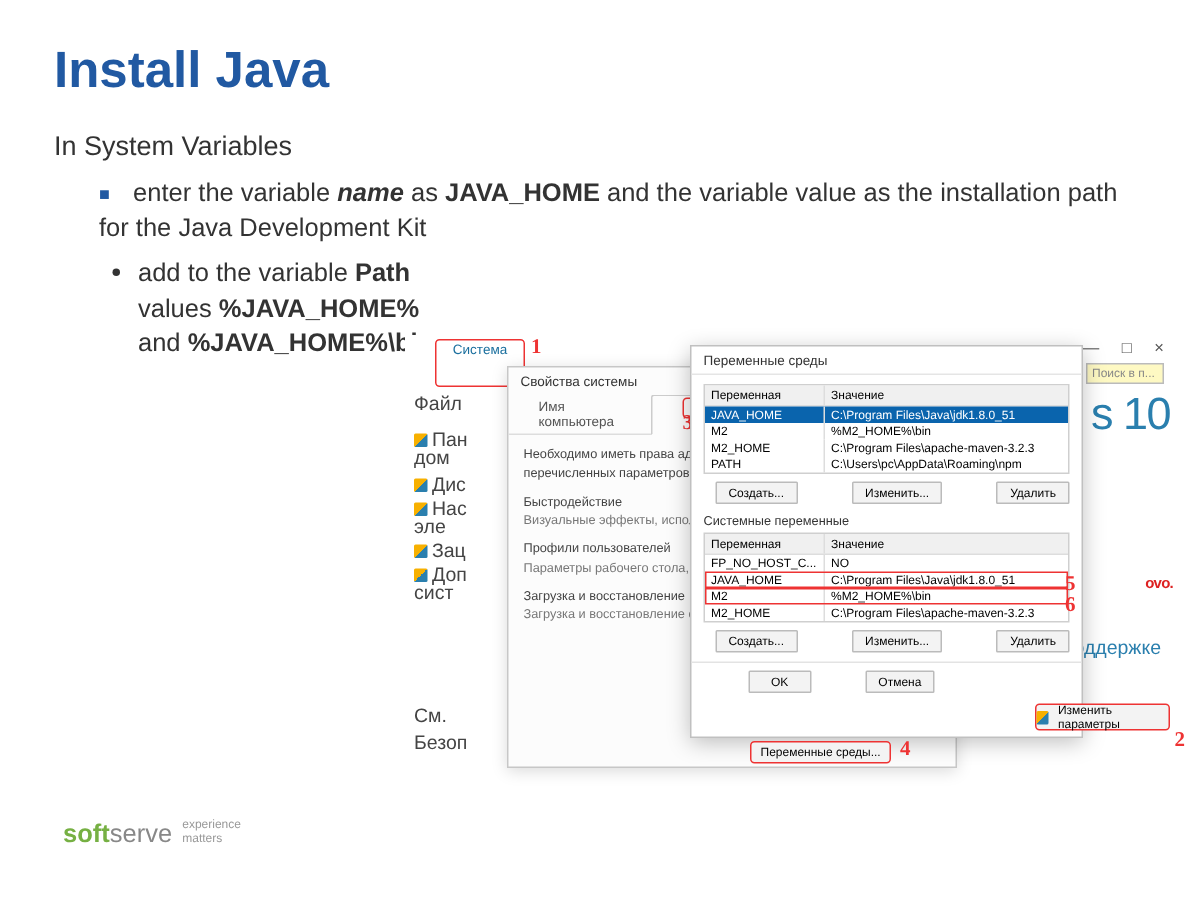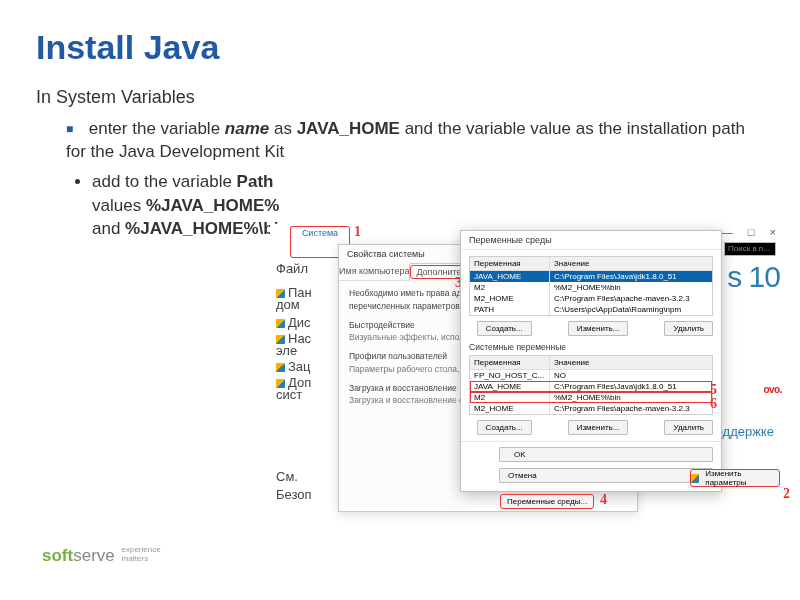--- a/index.html
+++ b/index.html
@@ -21,44 +21,44 @@
 
   .sys-red { position:absolute; left:20px; top:2px; width:60px; height:32px; border:1.5px solid #e33; border-radius:3px; color:#1a6f9e; font-size:9px; text-align:center; line-height:13px; }
   .marker { position:absolute; color:#e33; font-family:"Comic Sans MS",cursive; font-size:14px; font-weight:bold; }
 
   .side-text { position:absolute; left:6px; color:#444; font-size:13px; line-height:14px; }
   .shield { display:inline-block; width:9px; height:9px; background:linear-gradient(135deg,#f7b000 50%,#2a7fae 50%); border-radius:1px; margin-right:3px; vertical-align:middle; }
 
   .props-dialog { position:absolute; left:68px; top:20px; width:300px; height:268px; background:#fcfcfc; border:1px solid #c7c7c7; box-shadow:0 2px 10px rgba(0,0,0,.15); }
   .props-title { padding:4px 8px; font-size:9px; color:#333; }
   .tabs { display:flex; border-bottom:1px solid #ddd; font-size:9px; }
-  .tab { padding:3px 0; color:#555; }
+  .tab { padding:3px 20px; color:#555; }
   .tab.active { border:1px solid #ccc; border-bottom:1px solid #fcfcfc; margin-bottom:-1px; background:#fcfcfc; border-radius:2px 2px 0 0; }
   .tab-red { border:1.5px solid #e33; border-radius:3px; padding:1px 5px; }
   .props-body { padding:6px 10px; font-size:8.5px; color:#444; line-height:1.5; }
   .props-section { margin-top:6px; }
 
   .env-dialog { position:absolute; left:190px; top:6px; width:262px; height:262px; background:#fff; border:1px solid #c0c0c0; box-shadow:0 3px 14px rgba(0,0,0,.25); }
   .env-title { padding:4px 8px; font-size:9px; color:#333; border-bottom:1px solid #e5e5e5; }
   .group { margin:6px 8px; }
   .group-label { font-size:8.5px; color:#333; margin-bottom:3px; }
   .table { border:1px solid #cfcfcf; font-size:8px; }
   .thead { display:flex; background:#f0f0f0; border-bottom:1px solid #ddd; }
   .thead div { padding:2px 4px; }
   .col1 { width:80px; border-right:1px solid #ddd; }
   .col2 { flex:1; }
   .row { display:flex; }
   .row div { padding:1px 4px; white-space:nowrap; overflow:hidden; text-overflow:ellipsis; }
   .row.sel { background:#0a64ad; color:#fff; }
   .row-red { outline:1.5px solid #e33; outline-offset:-1px; }
   .btnrow { display:flex; justify-content:flex-end; gap:6px; margin-top:5px; }
   .winbtn { font-size:8px; padding:2px 8px; background:#f3f3f3; border:1px solid #bbb; border-radius:1px;margin-left:30px; }
-  .okrow { display:flex; justify-content:flex-start; gap:6px; padding:5px 8px 6px; border-top:1px solid #e3e3e3; margin-top:4px;flex-direction:column; }
-
-  .search-box { position:absolute; right:14px; top:18px; width:52px; height:14px; border:1px solid #bbb; font-size:8px; color:#888; padding:1px 3px; background:#000000; }
+  .okrow { display:flex; justify-content:flex-start; gap:6px; padding:5px 8px 6px; border-top:1px solid #e3e3e3; margin-top:4px; }
+
+  .search-box { position:absolute; right:14px; top:18px; width:52px; height:14px; border:1px solid #bbb; font-size:8px; color:#888; padding:1px 3px; background:#fef9c3; }
   .s10 { position:absolute; right:10px; top:36px; font-size:30px; color:#2a7fae; font-weight:300; letter-spacing:-1px; }
   .ovo { position:absolute; right:8px; top:160px; font-size:10px; color:#d22; font-weight:bold; letter-spacing:-0.5px; }
   .support { position:absolute; right:16px; top:200px; font-size:13px; color:#2a7fae; }
   .change-btn { position:absolute; right:10px; top:245px; width:90px; height:18px; border:1.5px solid #e33; border-radius:3px; background:#f3f3f3; font-size:8px; display:flex; align-items:center; justify-content:center; gap:3px; }
   .env-btn-bottom { position:absolute; left:230px; top:270px; border:1.5px solid #e33; border-radius:3px; padding:2px 6px; font-size:8px; background:#f3f3f3; }
 
   .footer-logo { position:absolute; left:42px; bottom:34px; font-size:17px; font-weight:300; color:#888; }
   .footer-logo .soft { color:#76b043; font-weight:600; }
   .footer-logo .serve { color:#888; font-weight:400; }
   .tagline { font-size:8px; color:#999; display:inline-block; vertical-align:top; margin-left:2px; line-height:1.1; }

